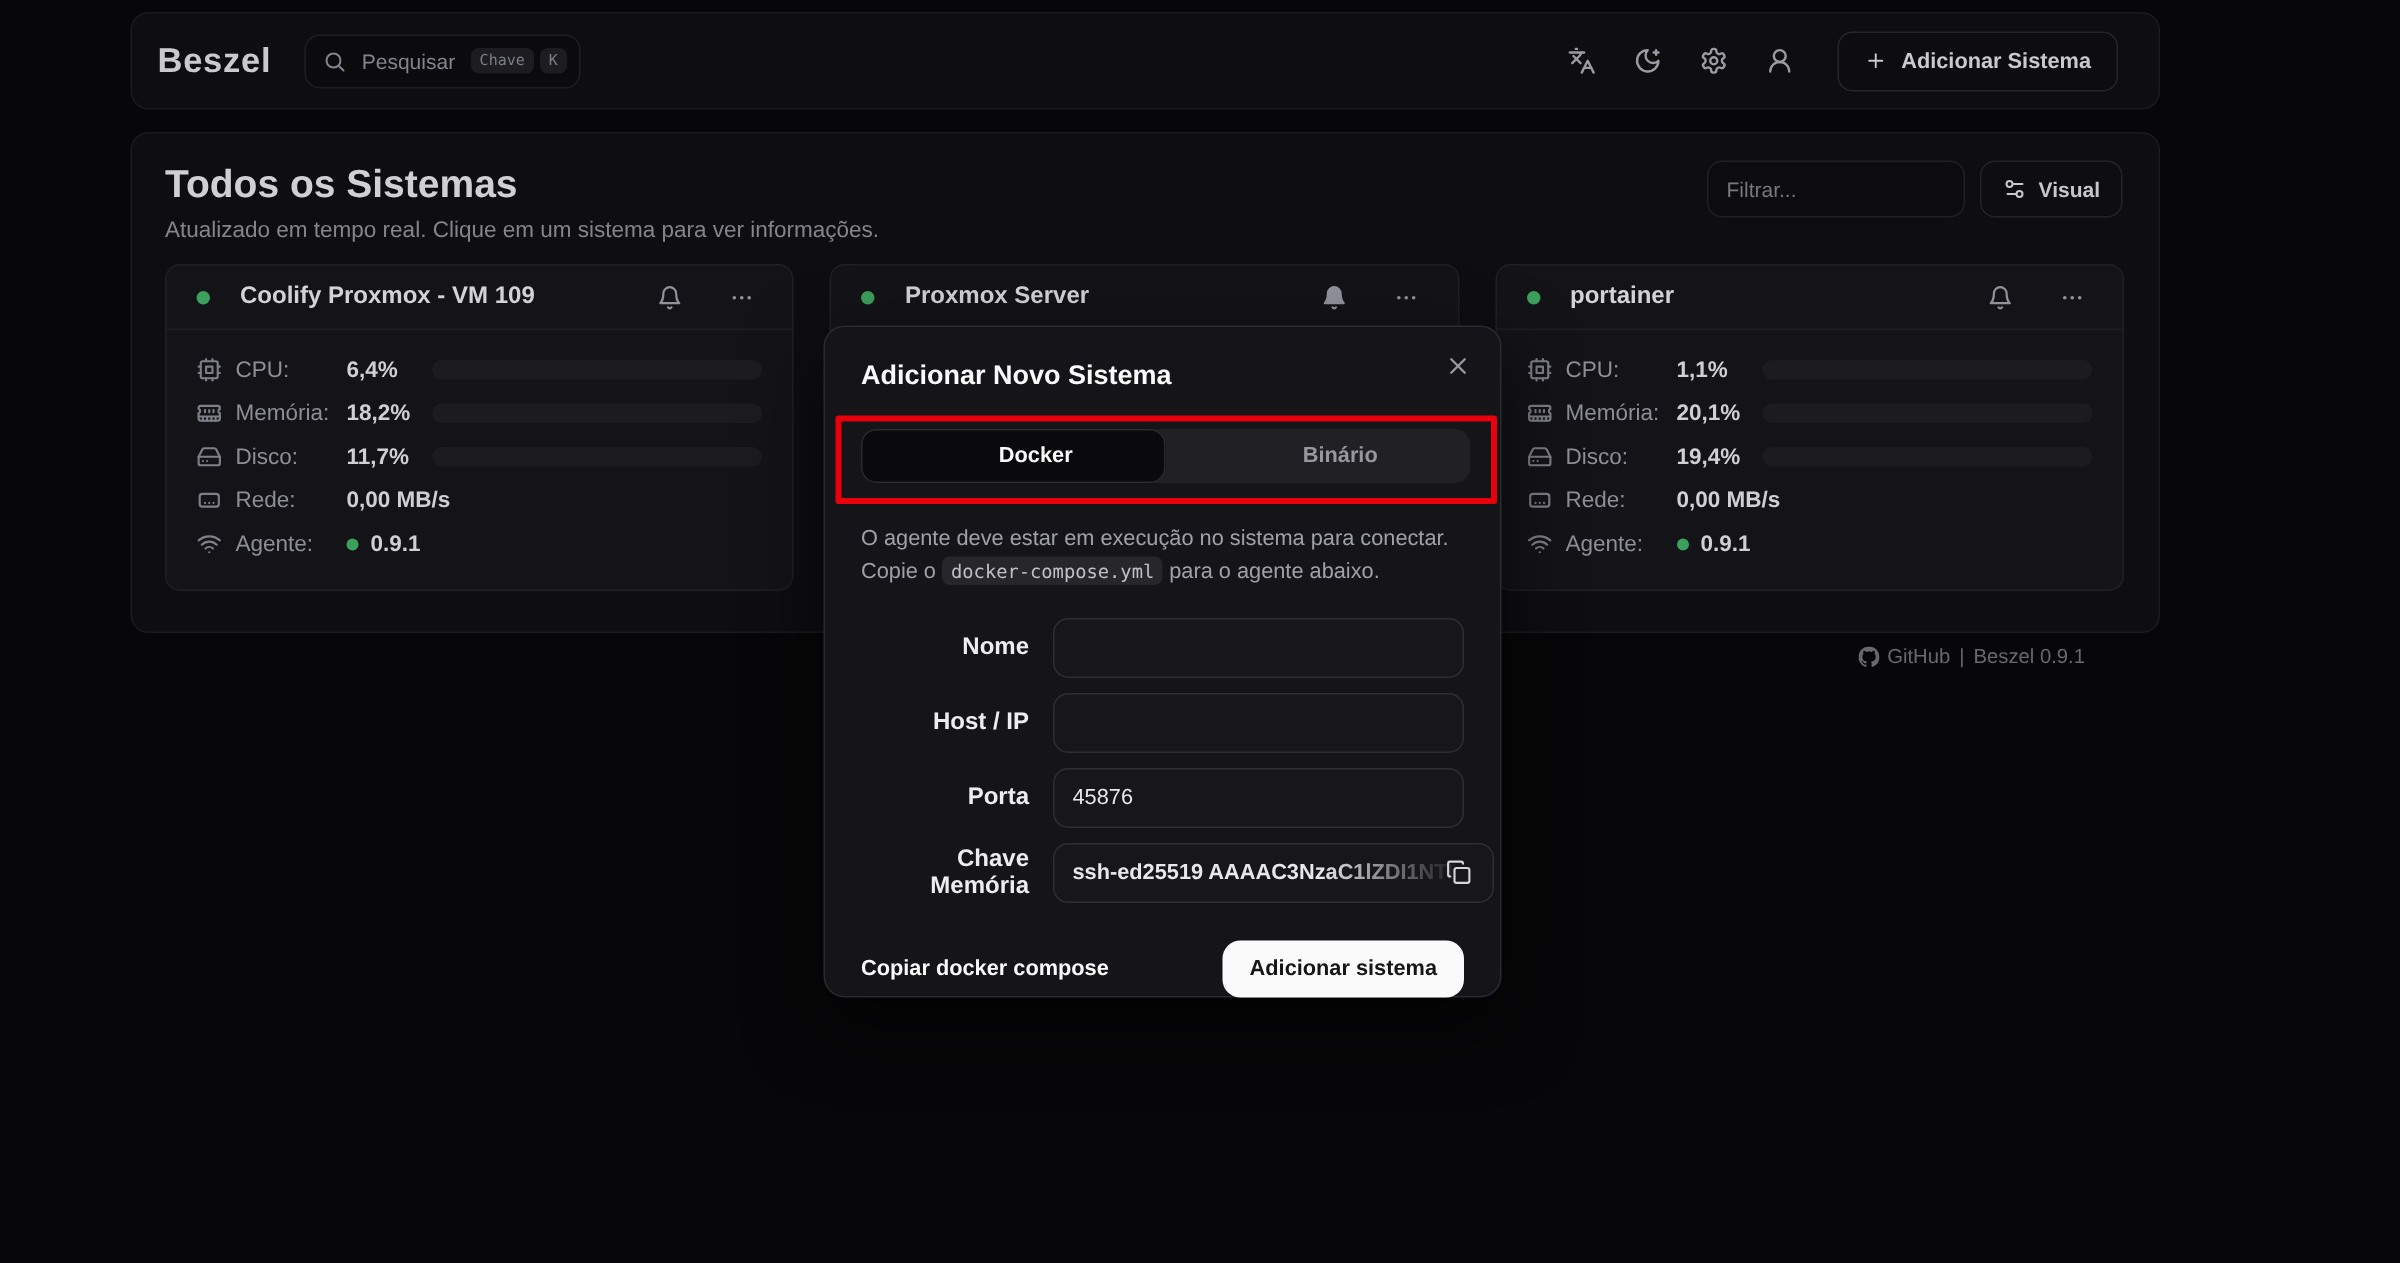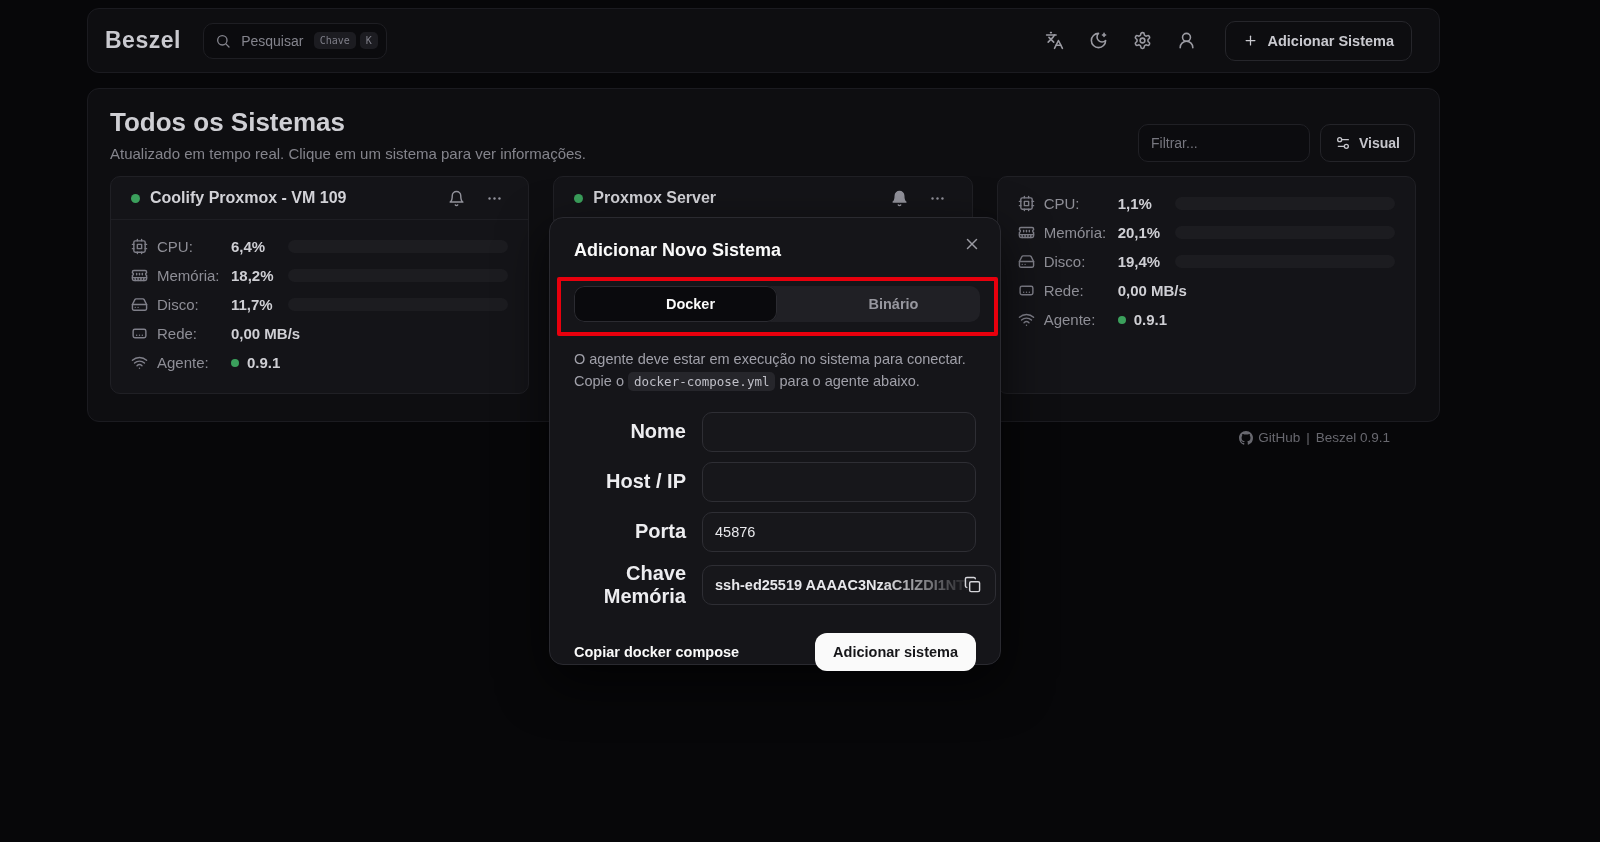--- a/index.html
+++ b/index.html
@@ -43,21 +43,21 @@
     color:#c9c9cf; font-size:14.5px; font-weight:700; cursor:pointer;
     font-family:"Liberation Sans", sans-serif;
   }
 
   
   .panel {
     position:absolute; left:87px; top:88px; width:1353px; height:334px;
     background:#0e0e11; border:1px solid #1b1b20; border-radius:12px;
   }
   .panel-head {
-    display:flex; justify-content:space-between; align-items:flex-end;
+    display:flex; justify-content:space-between; align-items:flex-start;
     padding:18px 24px 14px 22px;
   }
   .page-title { font-size:26px; font-weight:700; color:#cfcfd4; margin-bottom:7px; }
   .page-sub { font-size:15px; color:#84848c; }
   .panel-actions { display:flex; gap:10px; align-items:center; }
   .filter-input {
     width:172px; height:38px; background:#0c0c0f; border:1px solid #202025; border-radius:10px;
     color:#c9c9cf; font-size:14px; padding:0 12px; font-family:"Liberation Sans", sans-serif;
   }
   .filter-input::placeholder { color:#77777f; }
@@ -67,21 +67,21 @@
     color:#c6c6cc; font-size:14px; font-weight:700; cursor:pointer;
     font-family:"Liberation Sans", sans-serif;
   }
 
   .cards { display:grid; grid-template-columns:repeat(3,1fr); gap:24px; margin:0 23px 0 22px; }
   .card {
     background:#141418; border:1px solid #202025; border-radius:10px; cursor:pointer;
     min-height:215px;
   }
   .card-head {
-    height:43px; display:flex; align-items:center; gap:10px;
+    height:43px; display:flex; align-items:center; gap:20px;
     padding:0 20px; border-bottom:1px solid #1e1e23;
   }
   .dot { width:9px; height:9px; border-radius:50%; background:#3ba05c; flex:none; }
   .card-title { font-size:16px; font-weight:700; color:#d2d2d7; flex:1; white-space:nowrap; overflow:hidden; }
   .card-head .iconbtn { width:28px; height:28px; color:#92929b; }
   .stats { padding:12px 20px 16px; }
   .stat-row { display:flex; align-items:center; height:29px; }
   .stat-icon { width:18px; color:#7f7f89; margin-right:8px; flex:none; }
   .stat-label { width:74px; font-size:15px; color:#8e8e96; flex:none; }
   .stat-value { width:57px; font-size:15px; font-weight:700; color:#cfcfd4; flex:none; }
@@ -122,21 +122,21 @@
     border:none; background:transparent; color:#97979f; font-size:14.5px; font-weight:700;
     cursor:pointer; border-radius:10px; font-family:"Liberation Sans", sans-serif;padding-left:30px;
   }
   .tab.active { background:#0a0a0d; color:#fafafa; box-shadow:inset 0 0 0 1px #2b2b31; }
   .modal-desc { font-size:14.5px; line-height:1.5; color:#a0a0a9; margin-bottom:19px; }
   .code-chip {
     font-family:"DejaVu Sans Mono", monospace; font-size:12.5px; color:#c0c0c8;
     background:#26262b; border-radius:5px; padding:2px 6px;
   }
   .form-row { display:grid; grid-template-columns:112px 1fr; column-gap:16px; align-items:center; margin-bottom:10px; }
-  .form-label { text-align:right; font-size:20px; font-weight:700; color:#ededf0; }
+  .form-label { text-align:right; font-size:16px; font-weight:700; color:#ededf0; }
   .form-input {
     height:40px; background:#17171b; border:1px solid #2e2e34; border-radius:10px;
     color:#e8e8ec; font-size:14.5px; padding:0 12px; width:100%;
     font-family:"Liberation Sans", sans-serif;
   }
   .key-field { position:relative; display:flex; align-items:center; }
   .key-text {
     flex:1; font-size:14.5px; font-weight:700; color:#e8e8ec; white-space:nowrap; overflow:hidden;
     -webkit-mask-image:linear-gradient(to right, #000 62%, transparent 96%);
     mask-image:linear-gradient(to right, #000 62%, transparent 96%);
@@ -361,20 +361,41 @@
                 <circle cx="5" cy="12" r="1.7"></circle>
                 <circle cx="12" cy="12" r="1.7"></circle>
                 <circle cx="19" cy="12" r="1.7"></circle>
               </svg>
           </span>
         </button>
       </div>
     </div>
 
     <div class="card">
+      <div class="card-head">
+        <span class="dot"></span>
+        <span class="card-title">portainer</span>
+        <button class="iconbtn">
+          <span>
+            <svg class="ic" width="17" height="17" viewBox="0 0 24 24">
+                <path d="M6 8a6 6 0 0 1 12 0c0 7 3 9 3 9H3s3-2 3-9"></path>
+                <path d="M10.3 21a1.94 1.94 0 0 0 3.4 0"></path>
+              </svg>
+          </span>
+        </button>
+        <button class="iconbtn">
+          <span>
+            <svg width="17" height="17" viewBox="0 0 24 24" fill="currentColor">
+                <circle cx="5" cy="12" r="1.7"></circle>
+                <circle cx="12" cy="12" r="1.7"></circle>
+                <circle cx="19" cy="12" r="1.7"></circle>
+              </svg>
+          </span>
+        </button>
+      </div>
       <div class="stats">
         <div class="stat-row">
           <span class="stat-icon">
               <svg class="ic" width="17" height="17" viewBox="0 0 24 24">
                 <rect x="4" y="4" width="16" height="16" rx="2"></rect>
                 <rect x="9" y="9" width="6" height="6"></rect>
                 <path d="M15 2v2M15 20v2M2 15h2M2 9h2M20 15h2M20 9h2M9 2v2M9 20v2"></path>
               </svg>
             </span>
           <span class="stat-label">CPU:</span>

